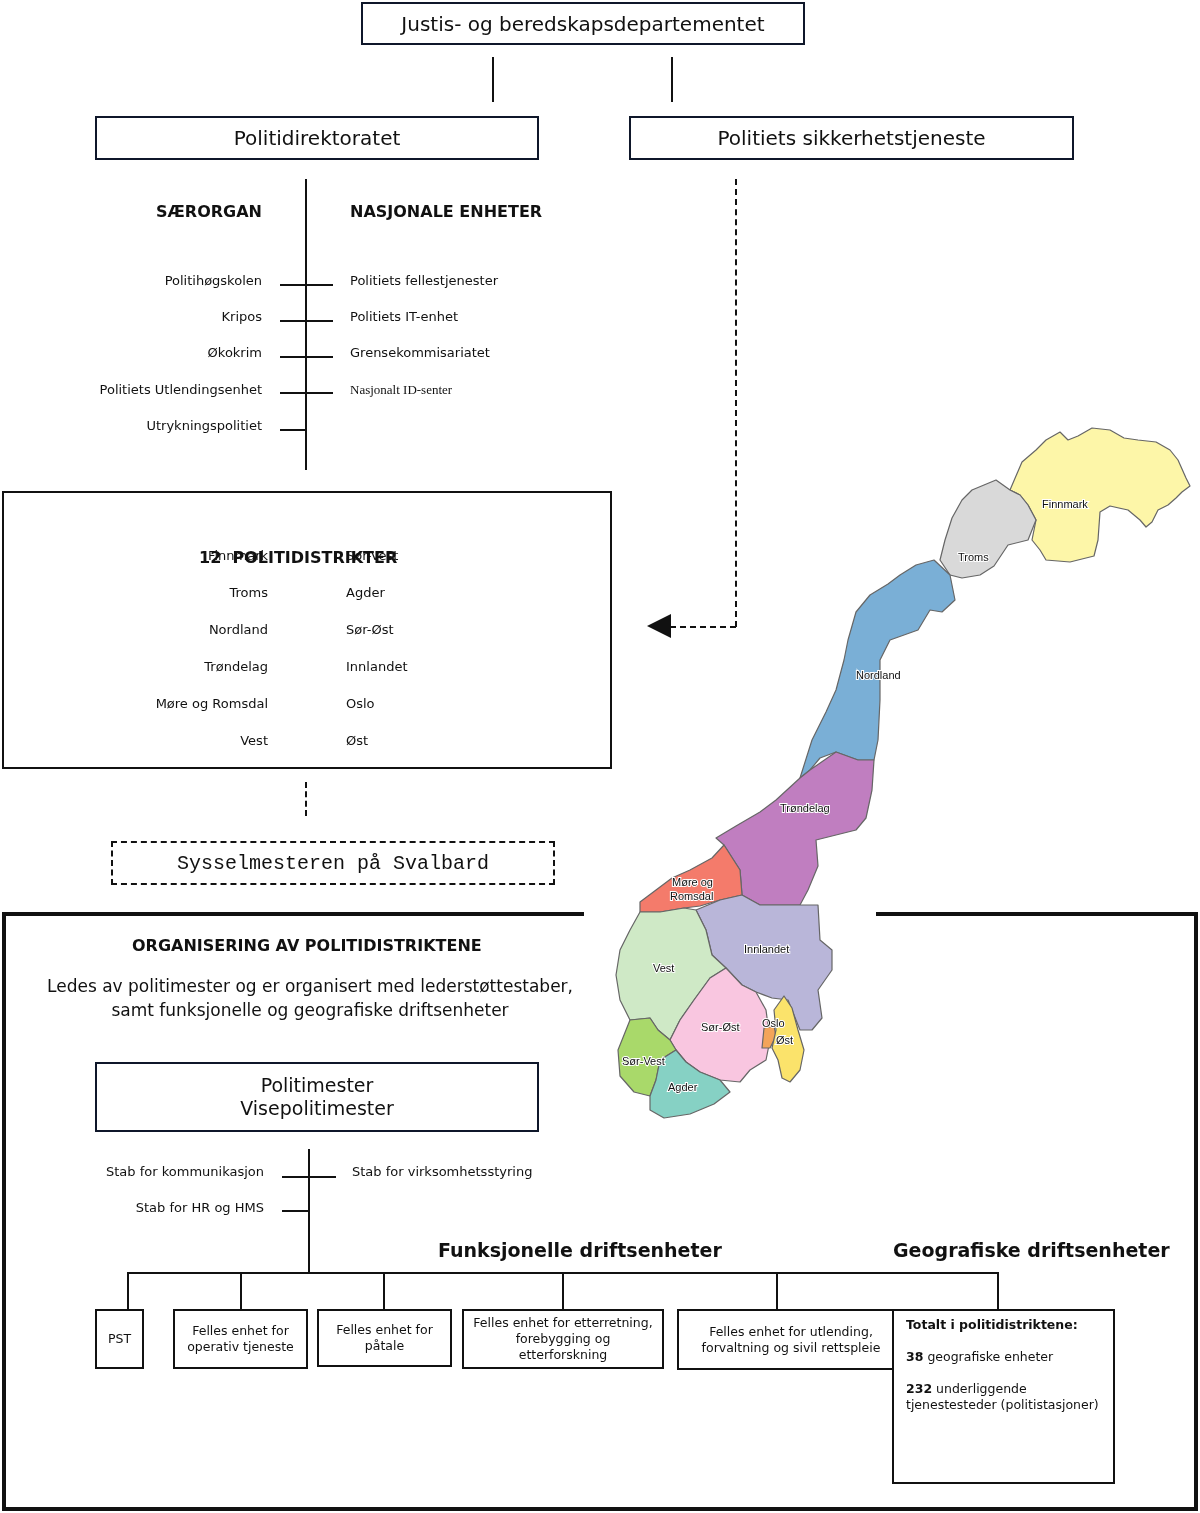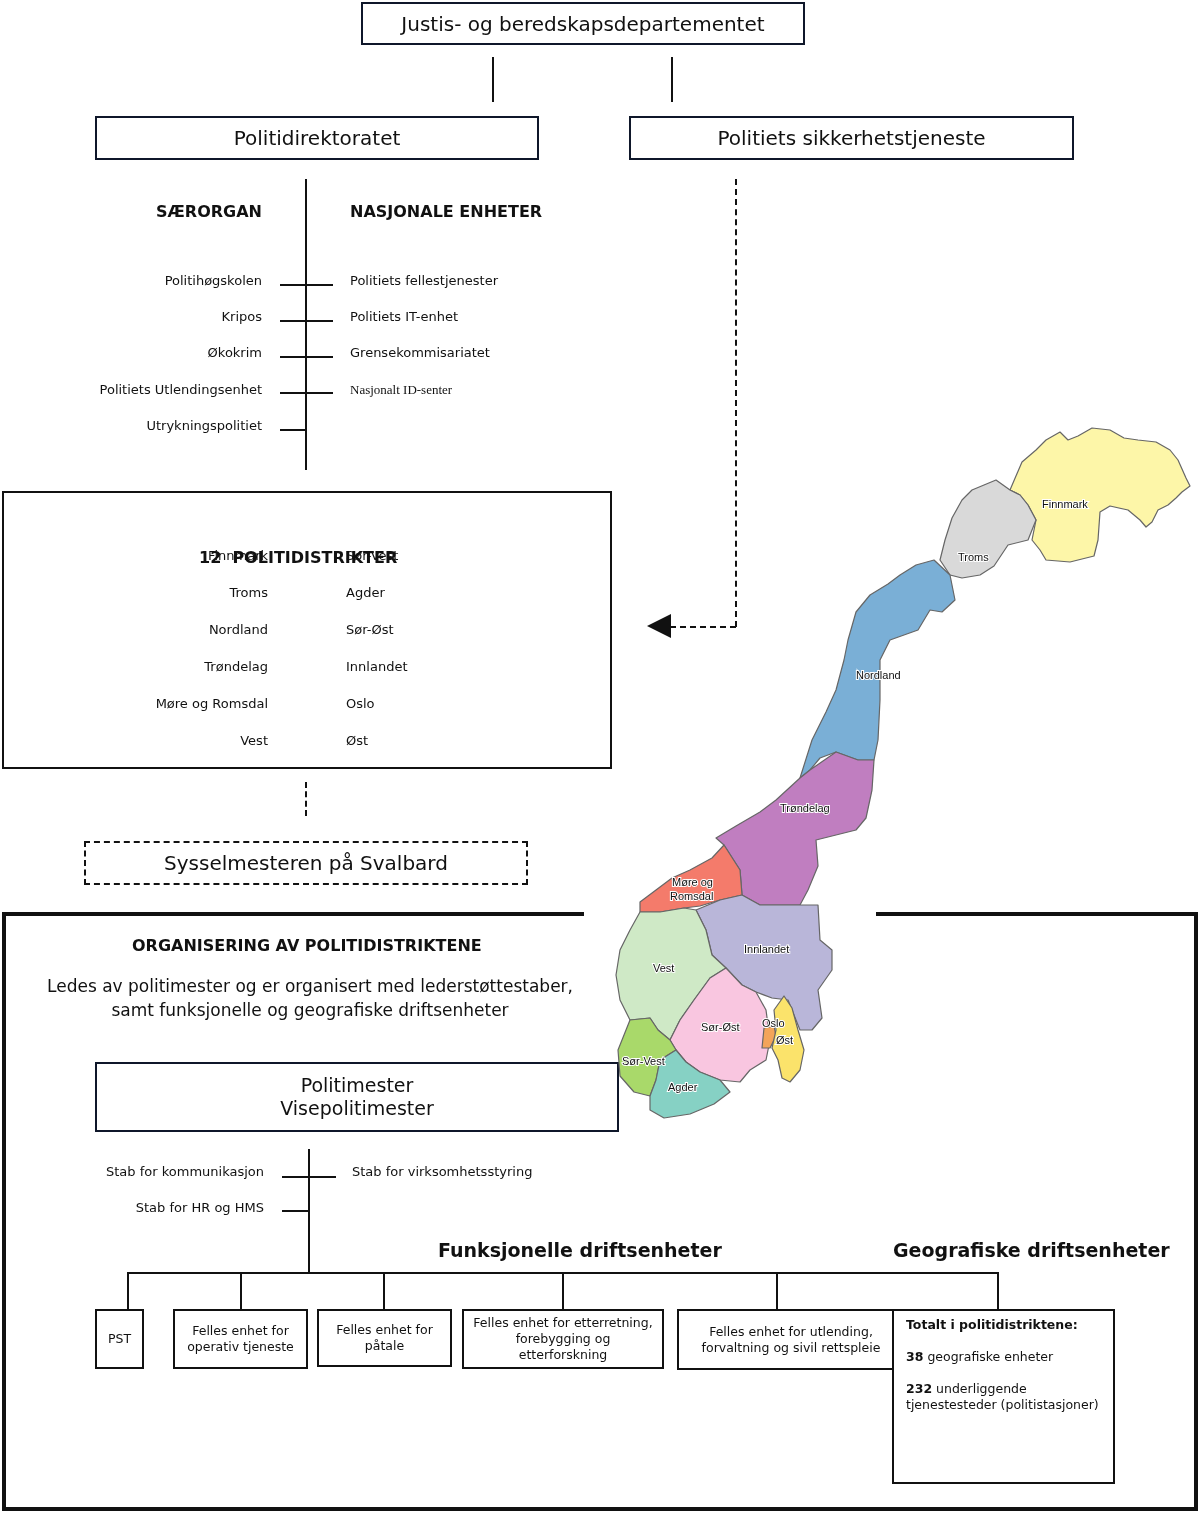--- a/index.html
+++ b/index.html
@@ -79,37 +79,37 @@
 <div class="lbl right" style="right:932px; top:696px;">Møre og Romsdal</div>
 <div class="lbl right" style="right:932px; top:733px;">Vest</div>
 <div class="lbl" style="left:346px; top:548px;">Sør-Vest</div>
 <div class="lbl" style="left:346px; top:585px;">Agder</div>
 <div class="lbl" style="left:346px; top:622px;">Sør-Øst</div>
 <div class="lbl" style="left:346px; top:659px;">Innlandet</div>
 <div class="lbl" style="left:346px; top:696px;">Oslo</div>
 <div class="lbl" style="left:346px; top:733px;">Øst</div>
 
 <div class="vdash" style="left:305px; top:782px; height:34px;"></div>
-<div class="box dashed title-box" style="left:84px; top:841px; width:444px; height:44px;">
+<div class="box dashed title-box" style="left:111px; top:841px; width:444px; height:44px;font-family:Liberation Mono, monospace;">
   <span>Sysselmesteren på Svalbard</span>
 </div>
 
 <div class="hline" style="left:2px; top:912px; width:582px; height:4px;"></div>
 <div class="hline" style="left:876px; top:912px; width:322px; height:4px;"></div>
 <div class="vline" style="left:2px; top:912px; height:599px; width:4px;"></div>
 <div class="vline" style="left:1194px; top:912px; height:599px; width:4px;"></div>
 <div class="hline" style="left:2px; top:1507px; width:1196px; height:4px;"></div>
 
 <div class="hdr" style="left:132px; top:936px;">ORGANISERING AV POLITIDISTRIKTENE</div>
 <div class="abs" style="left:30px; top:974px; width:560px; text-align:center; font-size:17px; line-height:24px;">
   <div>Ledes av politimester og er organisert med lederstøttestaber,</div>
   <div>samt funksjonelle og geografiske driftsenheter</div>
 </div>
 
-<div class="box" style="left:95px; top:1062px; width:524px; height:70px; flex-direction:column; font-size:19px; line-height:23px;">
+<div class="box" style="left:95px; top:1062px; width:444px; height:70px; flex-direction:column; font-size:19px; line-height:23px;">
   <span>Politimester</span>
   <span>Visepolitimester</span>
 </div>
 
 <div class="vline" style="left:308px; top:1149px; height:124px;"></div>
 <div class="lbl right" style="right:936px; top:1164px;">Stab for kommunikasjon</div>
 <div class="lbl right" style="right:936px; top:1200px;">Stab for HR og HMS</div>
 <div class="lbl" style="left:352px; top:1164px;">Stab for virksomhetsstyring</div>
 <div class="hline" style="left:282px; top:1176px; width:54px;"></div>
 <div class="hline" style="left:282px; top:1210px; width:27px;"></div>

